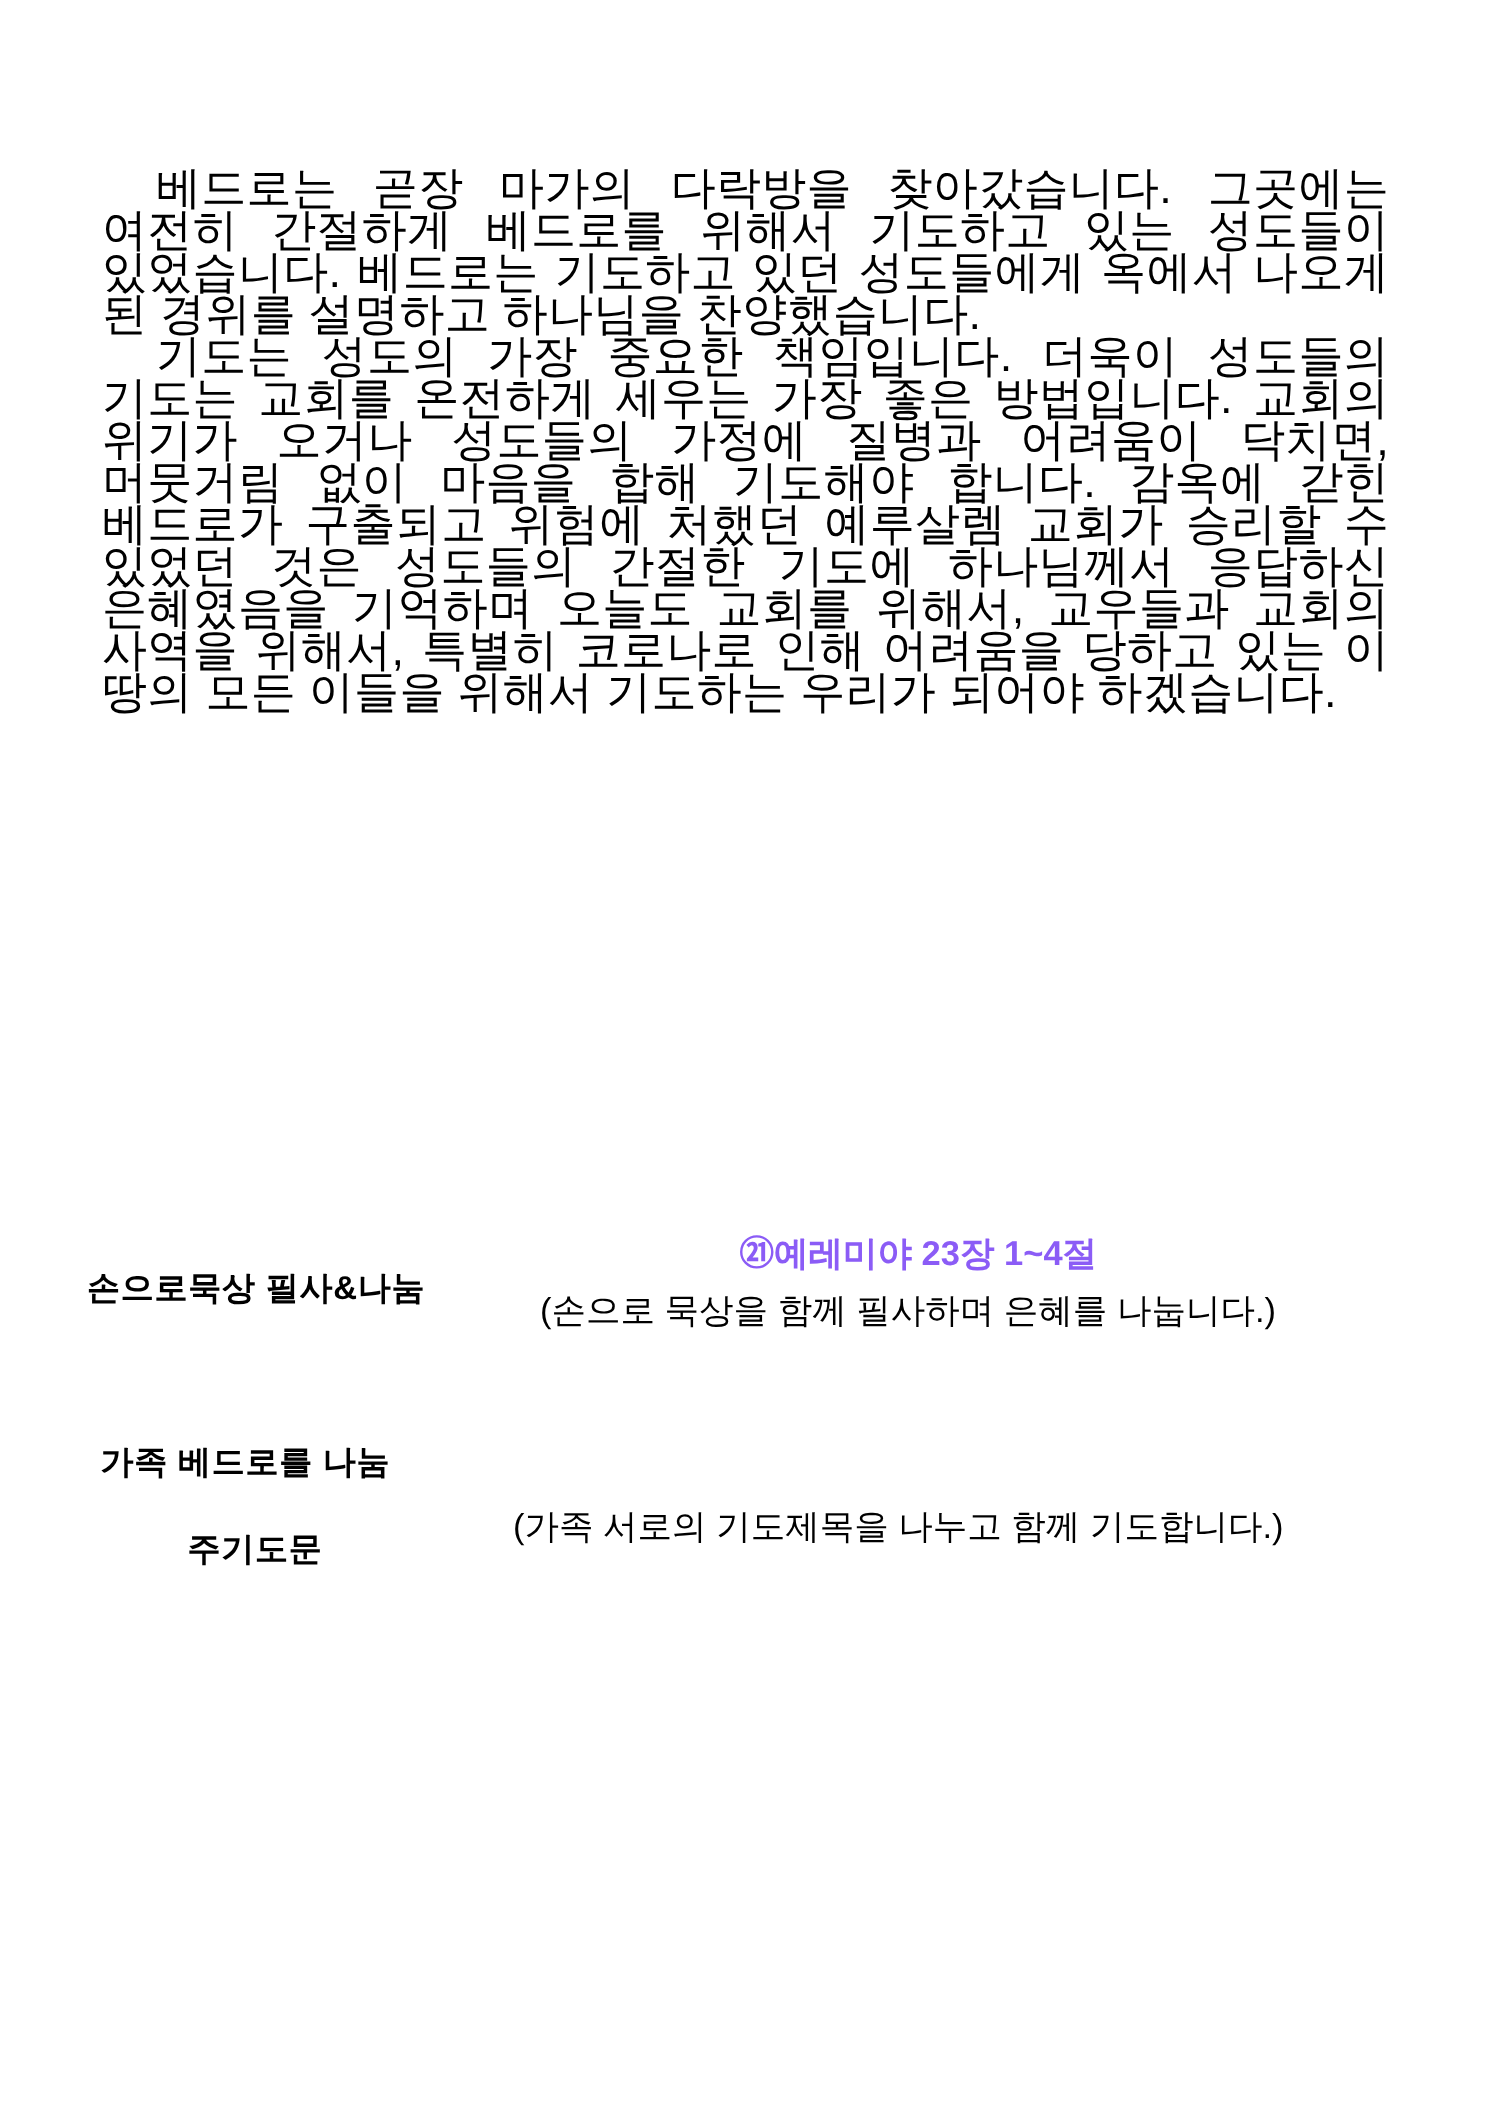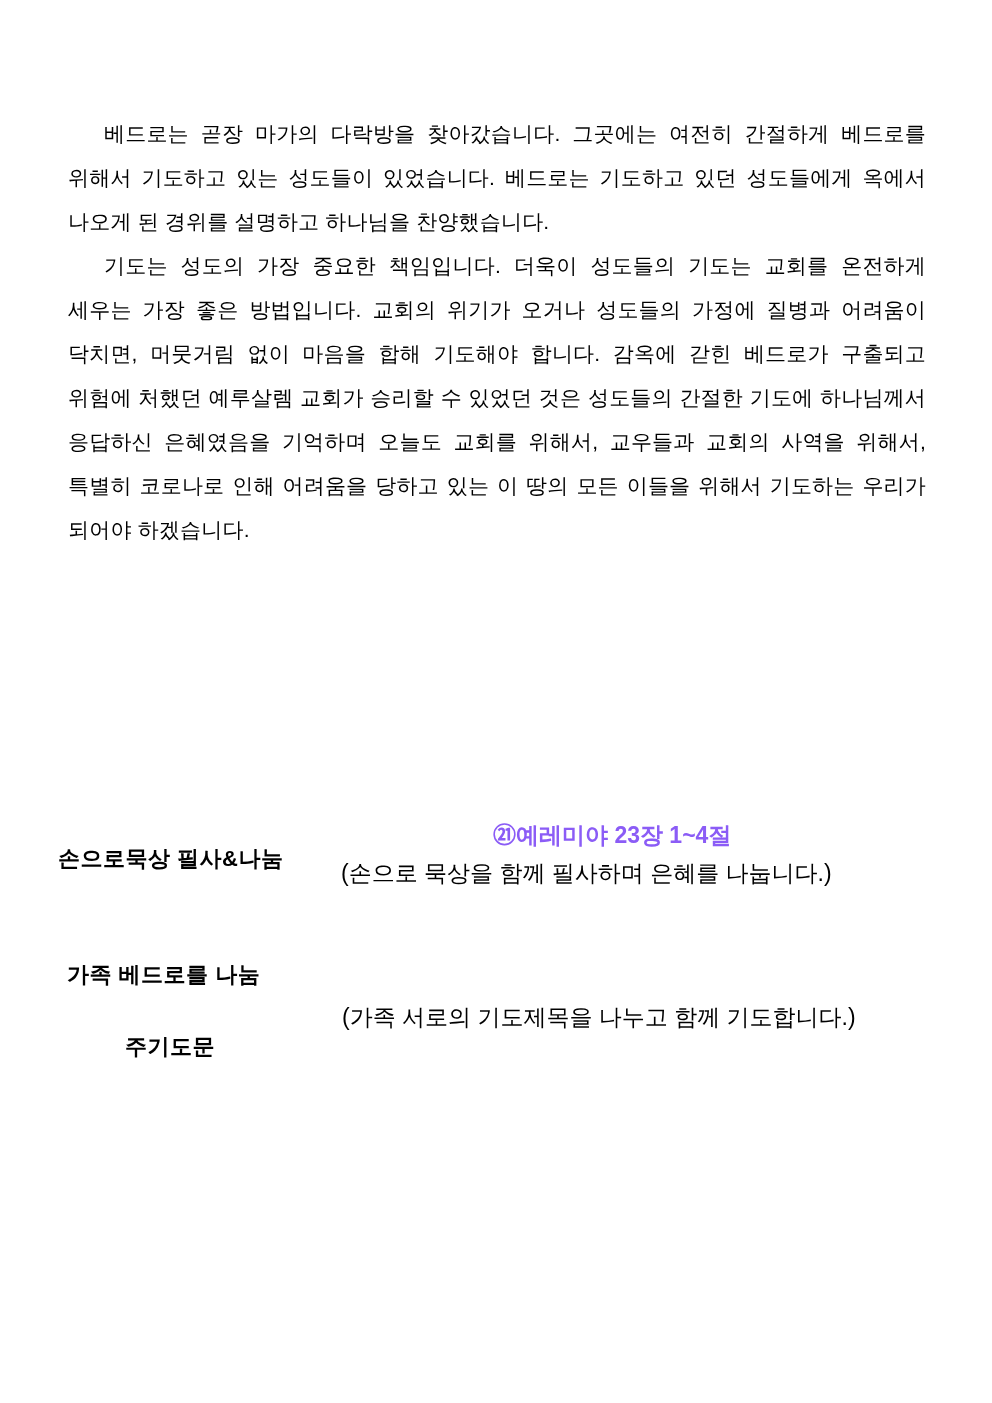--- a/index.html
+++ b/index.html
@@ -22,22 +22,22 @@
     box-sizing: border-box;
     padding: 0;
   }
   .body-text {
     position: absolute;
     left: 68px;
     top: 112px;
     width: 858px;
   }
   .para {
-    font-size: 21px;
-    line-height: 44px;
+    font-size: 30px;
+    line-height: 28px;
     text-align: justify;
     text-justify: inter-character;
     text-align-last: left;
     letter-spacing: 0.2px;
     margin: 0;
     word-break: keep-all;
   }
   .para + .para {
     margin-top: 0;
   }
@@ -75,39 +75,39 @@
   .label-meditation {
     left: 58px;
     top: 34px;
   }
   .label-prayer {
     left: 67px;
     top: 30px;
   }
   .label-lords {
     left: 125px;
-    top: 24px;
+    top: 10px;
   }
   .scripture {
     position: absolute;
     left: 493px;
     top: 6px;
     font-size: 23px;
     font-weight: bold;
     color: #8b5cf6;
     white-space: nowrap;
   }
   .note {
     position: absolute;
     font-size: 23px;
     color: #000000;
     white-space: nowrap;
   }
   .note-meditation {
-    left: 341px;
+    left: 360px;
     top: 48px;
   }
   .note-prayer {
     left: 342px;
     top: 28px;
     margin-top: 44px;
   }
 </style>
 </head>
 <body>

